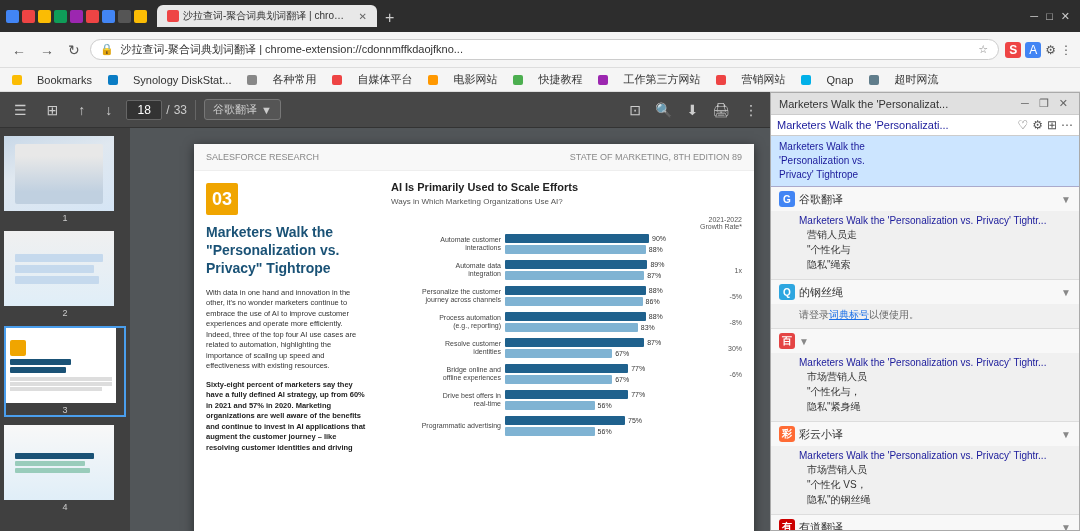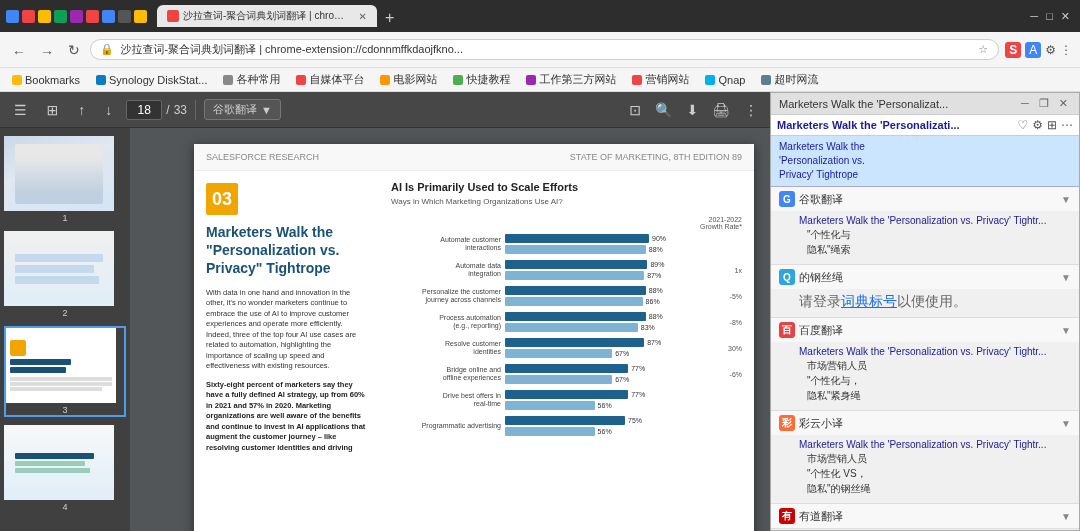--- a/index.html
+++ b/index.html
@@ -10,21 +10,21 @@
     .tab-favicon { width: 12px; height: 12px; background: #4285f4; border-radius: 2px; flex-shrink: 0; }
     .tab-new { background: none; border: none; color: #ccc; font-size: 16px; padding: 0 8px; cursor: pointer; }
 
     .nav-bar { background: #f5f5f5; display: flex; align-items: center; padding: 4px 8px; gap: 6px; border-bottom: 1px solid #ddd; height: 36px; }
     .nav-btn { background: none; border: none; font-size: 14px; color: #555; cursor: pointer; padding: 2px 4px; border-radius: 3px; }
     .address-bar { flex: 1; display: flex; align-items: center; background: white; border: 1px solid #ccc; border-radius: 16px; padding: 2px 10px; gap: 6px; font-size: 11px; color: #333; overflow: hidden; }
     .address-text { flex: 1; overflow: hidden; text-overflow: ellipsis; white-space: nowrap; }
     .nav-icons { display: flex; gap: 4px; align-items: center; }
 
     .bookmarks-bar { background: #f5f5f5; display: flex; align-items: center; padding: 2px 8px; gap: 8px; border-bottom: 1px solid #ddd; height: 24px; font-size: 11px; color: #333; overflow: hidden; }
-    .bookmark-item { display: flex; align-items: center; gap: 3px; cursor: pointer; white-space: nowrap; padding: 1px 4px; border-radius: 3px; }
+    .bookmark-item { display: flex; align-items: center; gap: 15px; cursor: pointer; white-space: nowrap; padding: 1px 4px; border-radius: 3px; }
     .bk-icon { width: 10px; height: 10px; border-radius: 2px; background: #4285f4; flex-shrink: 0; }
 
     
     .main-area { display: flex; flex: 1; overflow: hidden; }
 
     
     .pdf-viewer { flex: 1; display: flex; flex-direction: column; background: #525659; overflow: hidden; }
     .pdf-toolbar { background: #474747; display: flex; align-items: center; padding: 4px 8px; gap: 8px; height: 36px; border-bottom: 1px solid #333; }
     .pdf-nav-btn { background: none; border: none; color: #ccc; font-size: 14px; cursor: pointer; padding: 2px 6px; }
     .pdf-page-info { color: #ccc; font-size: 12px; display: flex; align-items: center; gap: 4px; }
@@ -66,34 +66,34 @@
     .bar-pct { font-size: 7px; color: #333; white-space: nowrap; }
     .growth-col { width: 40px; font-size: 7px; color: #555; text-align: right; flex-shrink: 0; }
 
     
     .popup-window { width: 310px; background: #f0f0f0; border: 1px solid #aaa; display: flex; flex-direction: column; overflow: hidden; flex-shrink: 0; }
     .popup-titlebar { background: #e0e0e0; padding: 4px 8px; display: flex; align-items: center; justify-content: space-between; border-bottom: 1px solid #ccc; }
     .popup-title { font-size: 11px; color: #333; flex: 1; overflow: hidden; text-overflow: ellipsis; white-space: nowrap; }
     .popup-win-btns { display: flex; gap: 4px; }
     .popup-win-btn { font-size: 11px; color: #666; cursor: pointer; padding: 0 3px; }
     .popup-search-bar { display: flex; align-items: center; background: white; border-bottom: 1px solid #ccc; padding: 3px 6px; gap: 4px; }
-    .popup-search-input { flex: 1; border: none; outline: none; font-size: 11px; background: transparent; color: #1a1a9b; font-weight: bold; }
+    .popup-search-input { flex: 1; border: none; outline: none; font-size: 11px; background: transparent; color: #1a1a9b; }
     .popup-search-icons { display: flex; gap: 4px; }
     .popup-search-icon { font-size: 12px; color: #555; cursor: pointer; }
     .popup-selected-text { background: #cce5ff; border-bottom: 1px solid #aac; padding: 4px 8px; font-size: 10px; color: #1a1a9b; line-height: 1.4; }
     .popup-body { flex: 1; overflow-y: auto; }
     .translation-section { border-bottom: 1px solid #ddd; }
     .section-header { display: flex; align-items: center; padding: 4px 8px; gap: 4px; cursor: pointer; background: #f8f8f8; }
     .section-icon { width: 16px; height: 16px; border-radius: 3px; display: flex; align-items: center; justify-content: center; font-size: 10px; font-weight: bold; color: white; flex-shrink: 0; }
     .section-name { font-size: 11px; color: #333; flex: 1; }
     .section-expand { font-size: 10px; color: #888; }
     .translation-content { padding: 4px 8px 6px 28px; }
     .trans-main { font-size: 10px; color: #1a1a9b; font-weight: 500; margin-bottom: 2px; }
     .trans-alt { font-size: 10px; color: #333; margin-bottom: 1px; padding-left: 8px; }
-    .trans-warning { font-size: 14px; color: #666; }
+    .trans-warning { font-size: 10px; color: #666; }
     .trans-link { color: #1a6fe8; text-decoration: underline; cursor: pointer; }
 
     
     .thumb-page-1 { background: linear-gradient(to bottom, #e8e8e8 30%, #d5e8f5 70%); }
     .thumb-page-2 { background: linear-gradient(to bottom, #f0f0f0 20%, #e8f0f8 80%); }
     .thumb-page-4 { background: linear-gradient(to bottom, #f8f8f8 10%, #e0eef8 90%); }
     .browser-top { background: #2d2d2d; display: flex; align-items: center; justify-content: space-between; height: 32px; }
     .tabs-row { display: flex; align-items: flex-end; flex: 1; padding: 0 4px; gap: 0; }
 
     .small-icons-row { display: flex; gap: 3px; padding: 2px 6px; }
@@ -424,38 +424,38 @@
     </div>
     <div class="popup-body" id="popup-sections">
     <div class="translation-section">
           <div class="section-header">
             <div class="section-icon" style="background: rgb(66, 133, 244);">G</div>
             <span class="section-name">谷歌翻译</span>
             <span class="section-expand">▼</span>
           </div>
           <div class="translation-content">
             <div class="trans-main">Marketers Walk the 'Personalization vs. Privacy' Tightr...</div>
+            <div class="trans-alt">营销人员走</div>
             <div class="trans-alt">"个性化与</div>
             <div class="trans-alt">隐私"绳索</div>
           </div>
         </div>
         <div class="translation-section">
           <div class="section-header">
             <div class="section-icon" style="background: rgb(45, 166, 224);">Q</div>
             <span class="section-name">的钢丝绳</span>
             <span class="section-expand">▼</span>
           </div>
           <div class="translation-content">
             <div class="trans-warning">请登录<a class="trans-link">词典标号</a>以便使用。</div>
           </div>
         </div>
         <div class="translation-section">
           <div class="section-header">
             <div class="section-icon" style="background: rgb(228, 68, 68);">百</div>
-            <span class="section-name">百度翻译</span>
             <span class="section-expand">▼</span>
           </div>
           <div class="translation-content">
             <div class="trans-main">Marketers Walk the 'Personalization vs. Privacy' Tightr...</div>
             <div class="trans-alt">市场营销人员</div>
             <div class="trans-alt">"个性化与，</div>
             <div class="trans-alt">隐私"紧身绳</div>
           </div>
         </div>
         <div class="translation-section">

